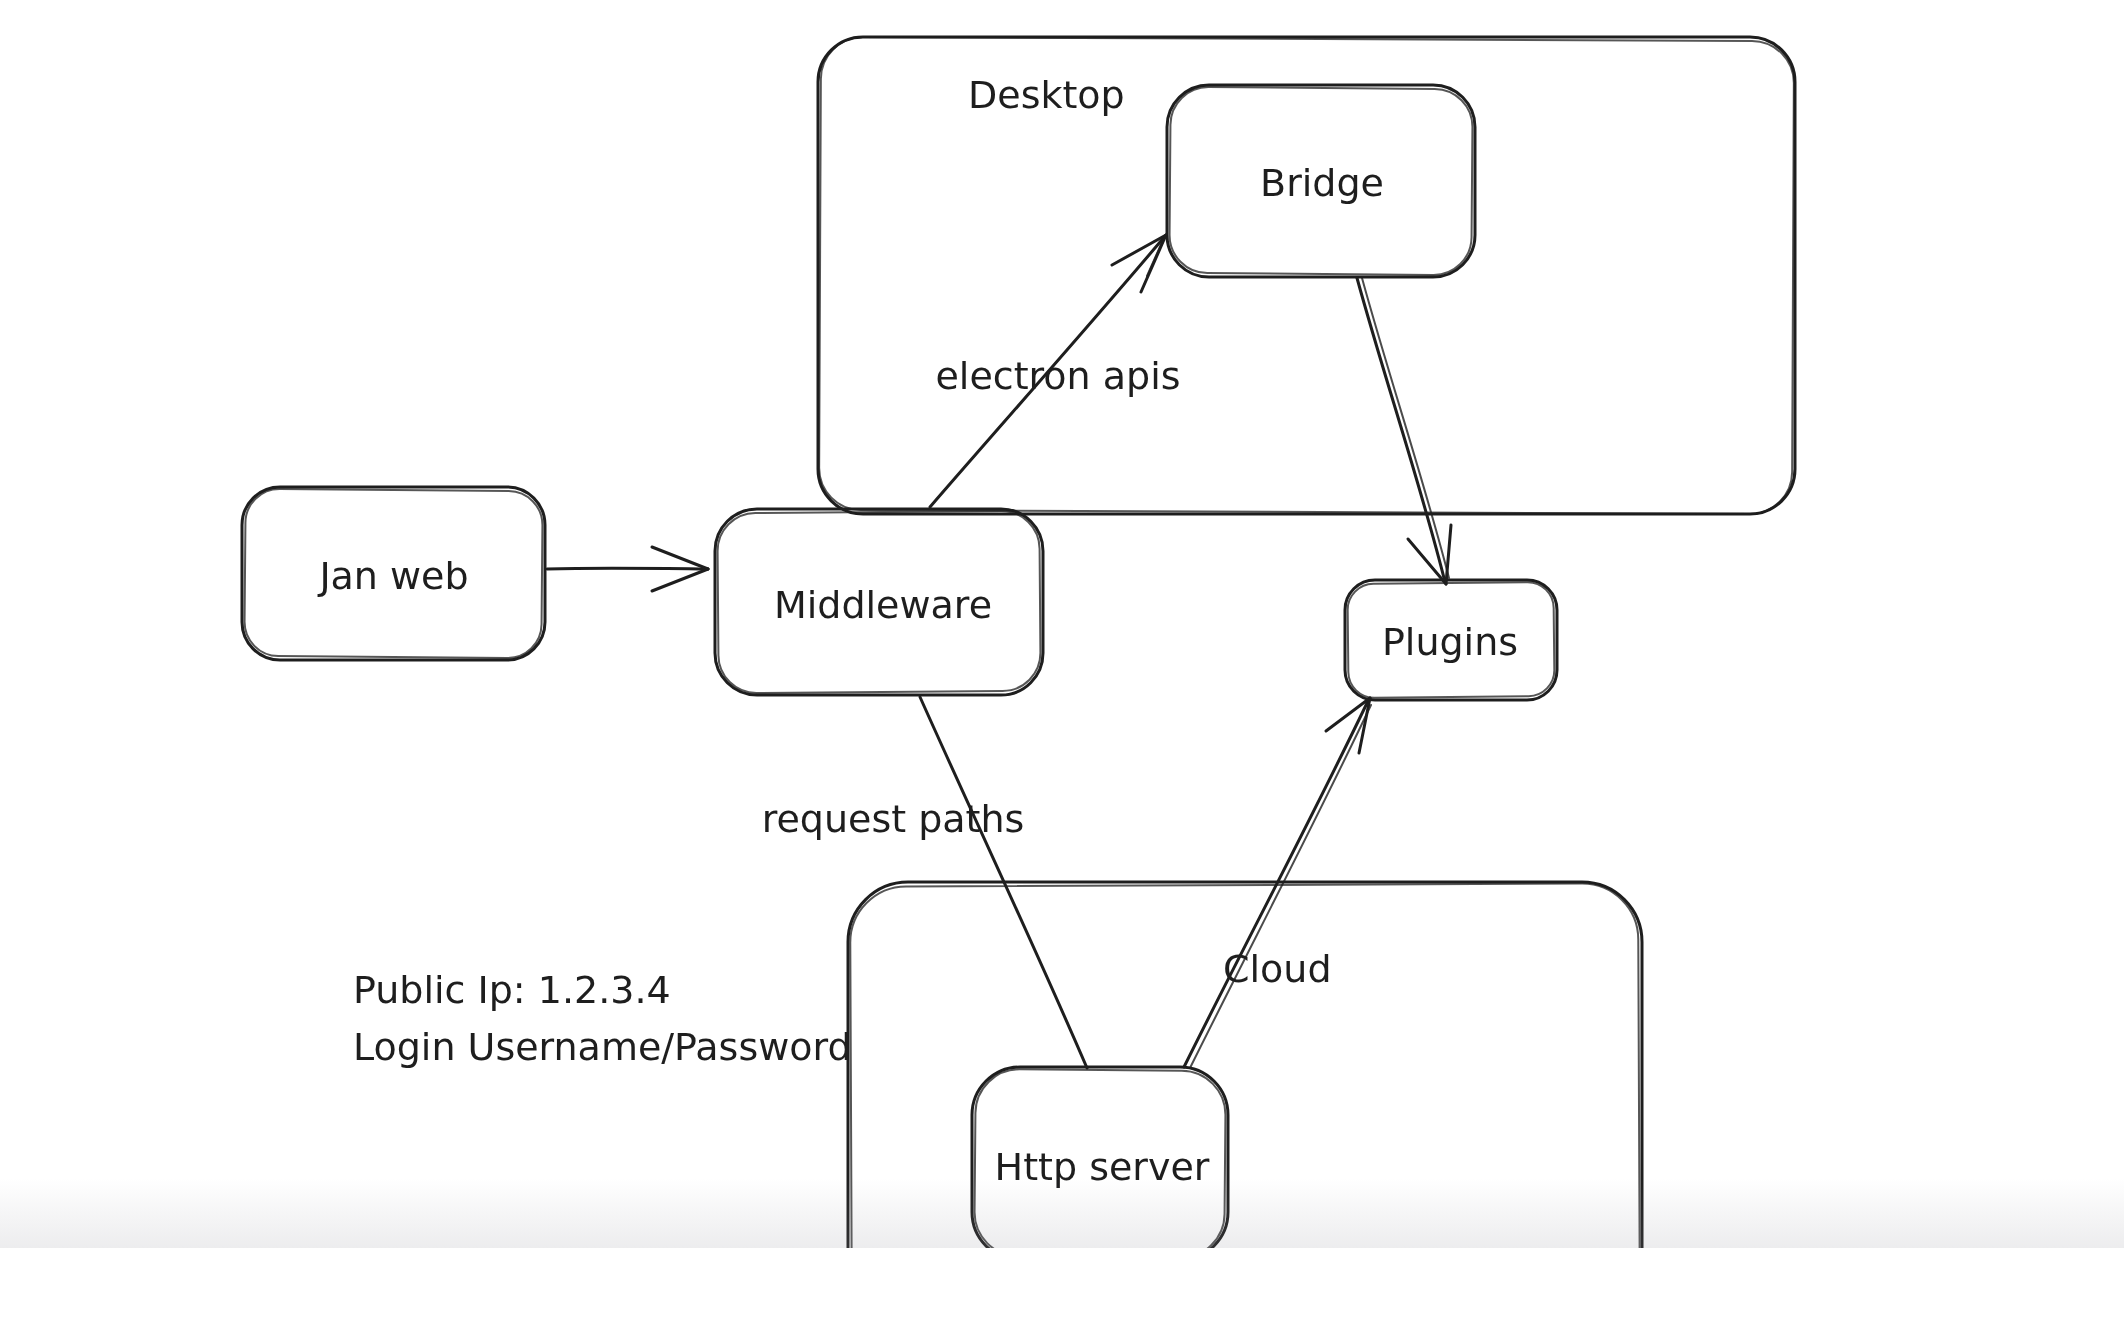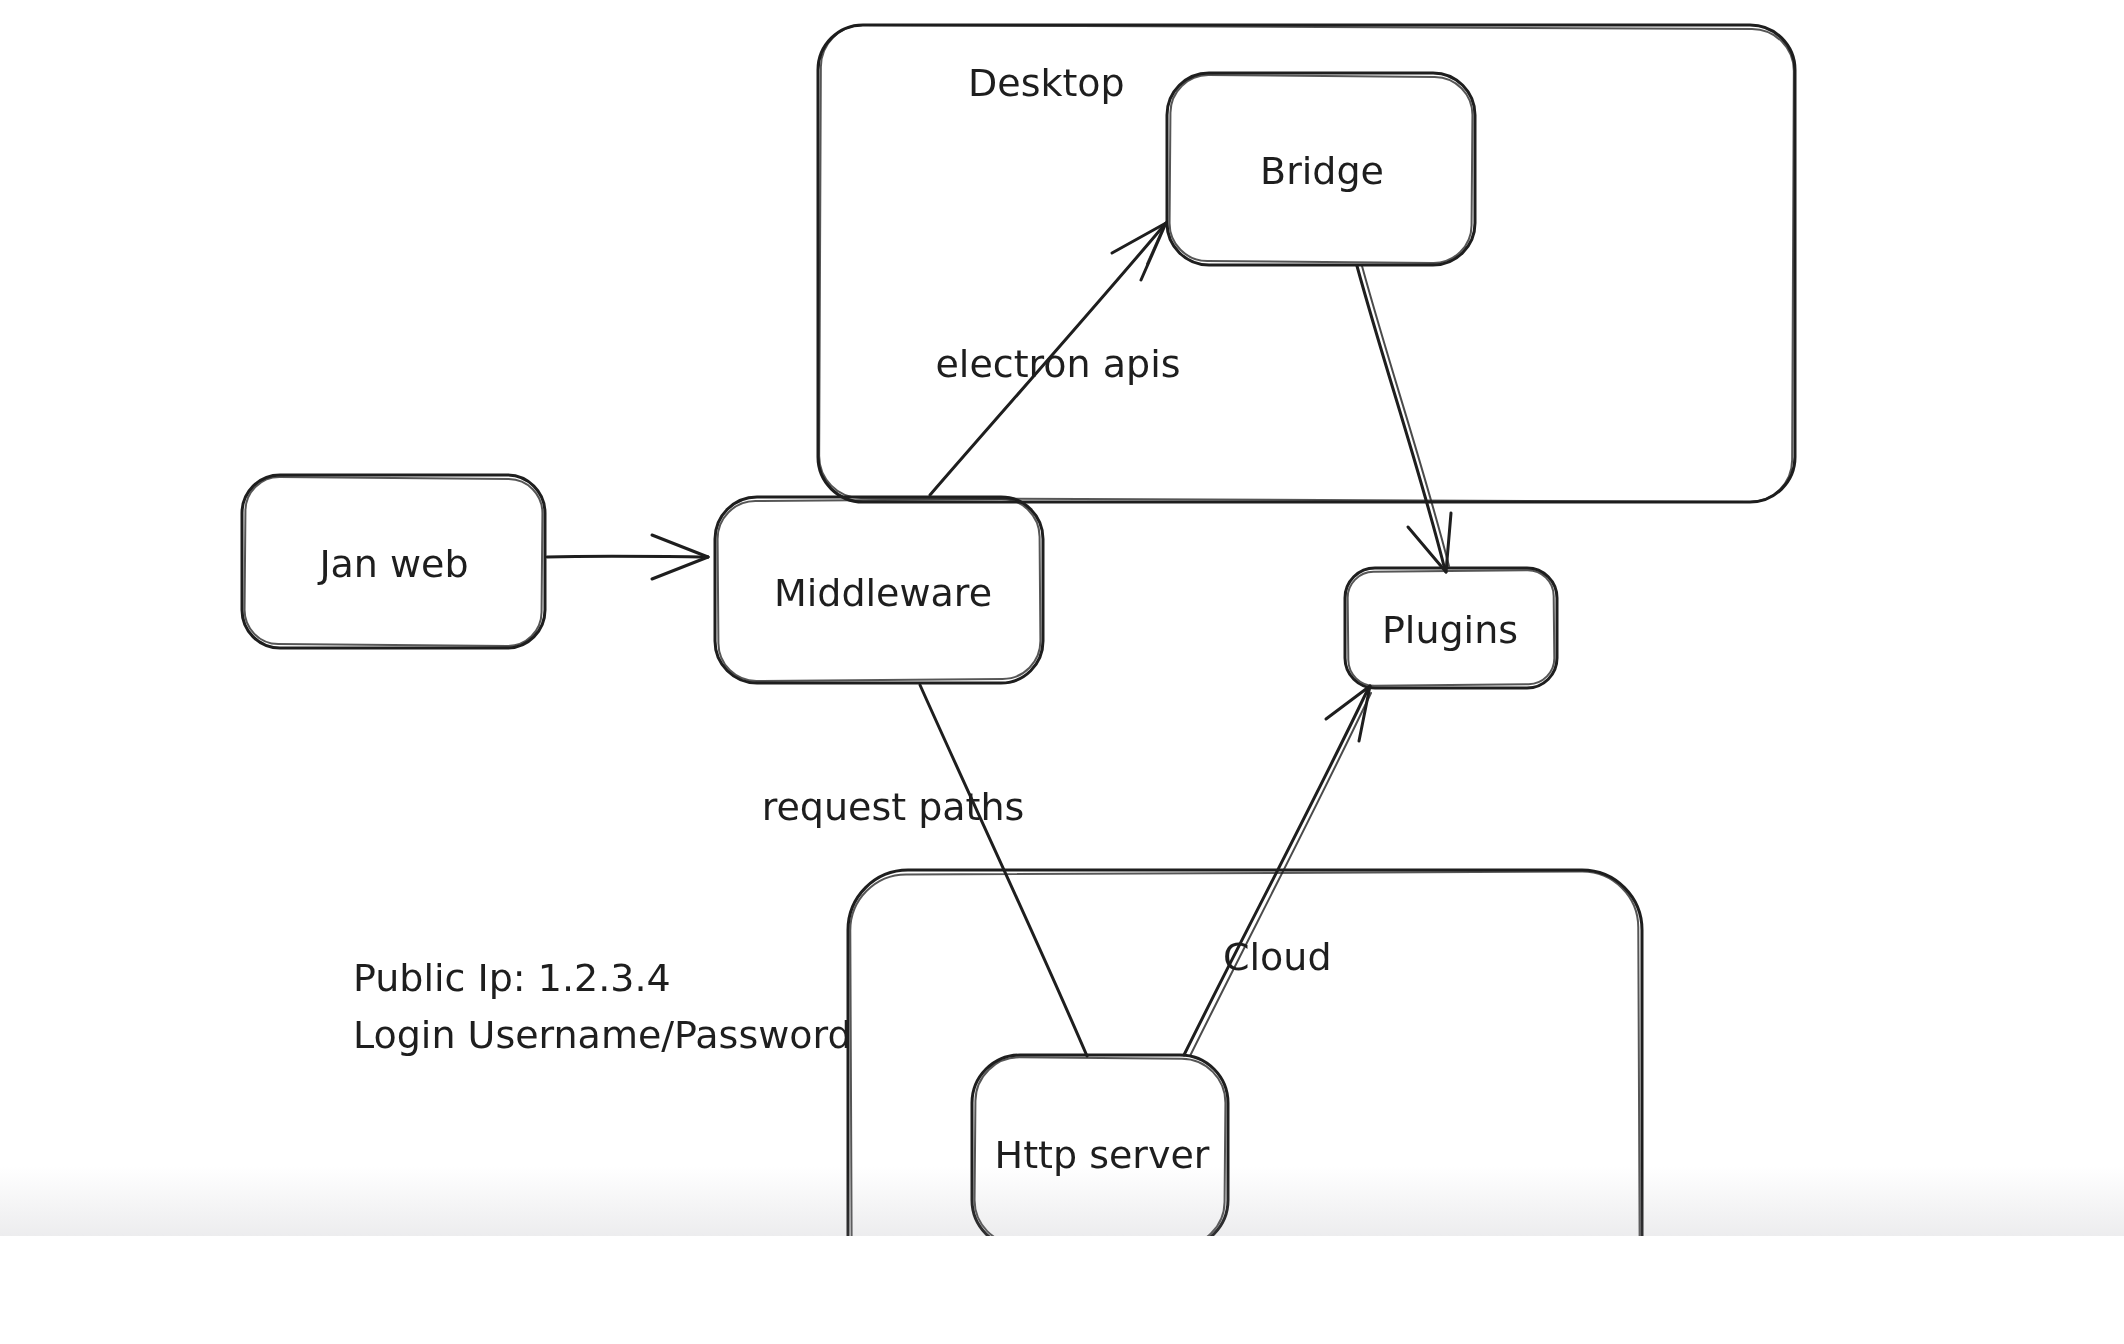--- a/index.html
+++ b/index.html
@@ -6,20 +6,21 @@
     --stroke:#1e1e1e;
     --bg:#ffffff;
   }
   html,body{margin:0;padding:0;background:var(--bg);}
   .stage{
     position:relative;
     width:2124px;height:1236px;
     background:var(--bg);
     overflow:hidden;
     font-family:"DejaVu Sans", sans-serif;
+    margin-top:12px;
   }
   svg{position:absolute;inset:0;display:block;}
   .shape{fill:none;stroke:var(--stroke);stroke-width:3;stroke-linecap:round;stroke-linejoin:round;}
   .shape2{fill:none;stroke:var(--stroke);stroke-width:2;opacity:.75;stroke-linecap:round;}
   .edge{fill:none;stroke:var(--stroke);stroke-width:3;stroke-linecap:round;}
   .edge2{fill:none;stroke:var(--stroke);stroke-width:2;opacity:.8;stroke-linecap:round;}
   .lbl{
     fill:var(--stroke);
     font-family:"DejaVu Sans", cursive, sans-serif;
     font-size:38px;

